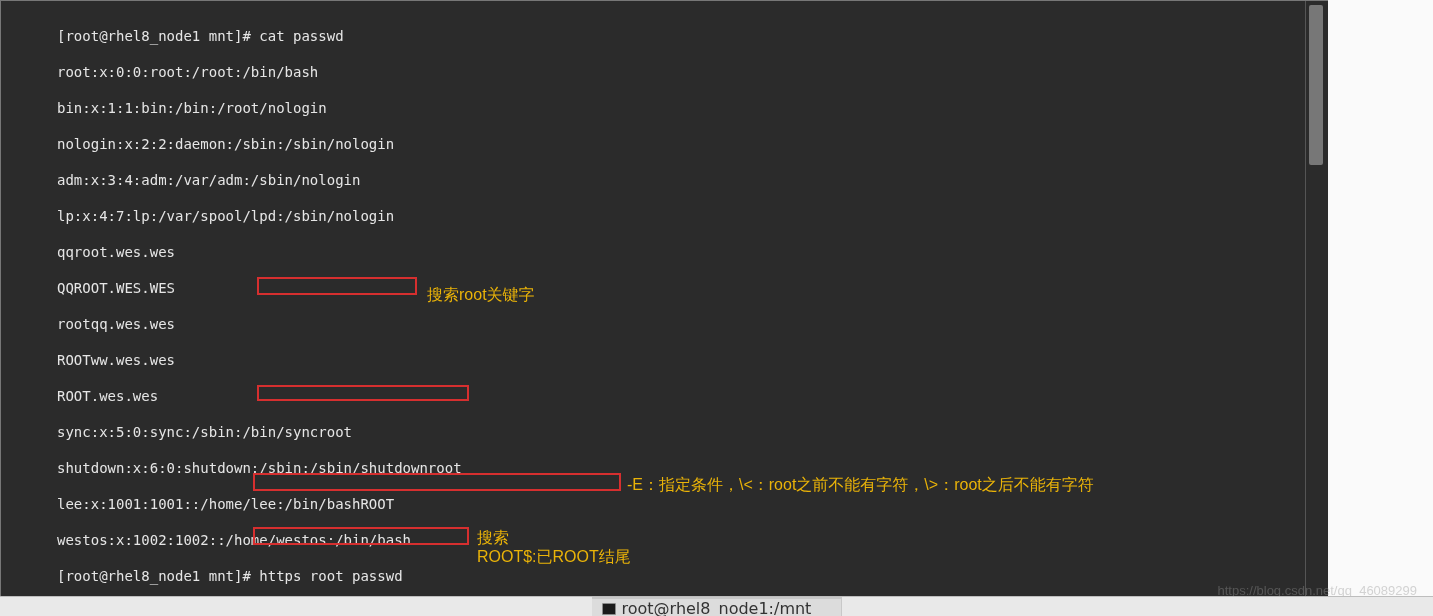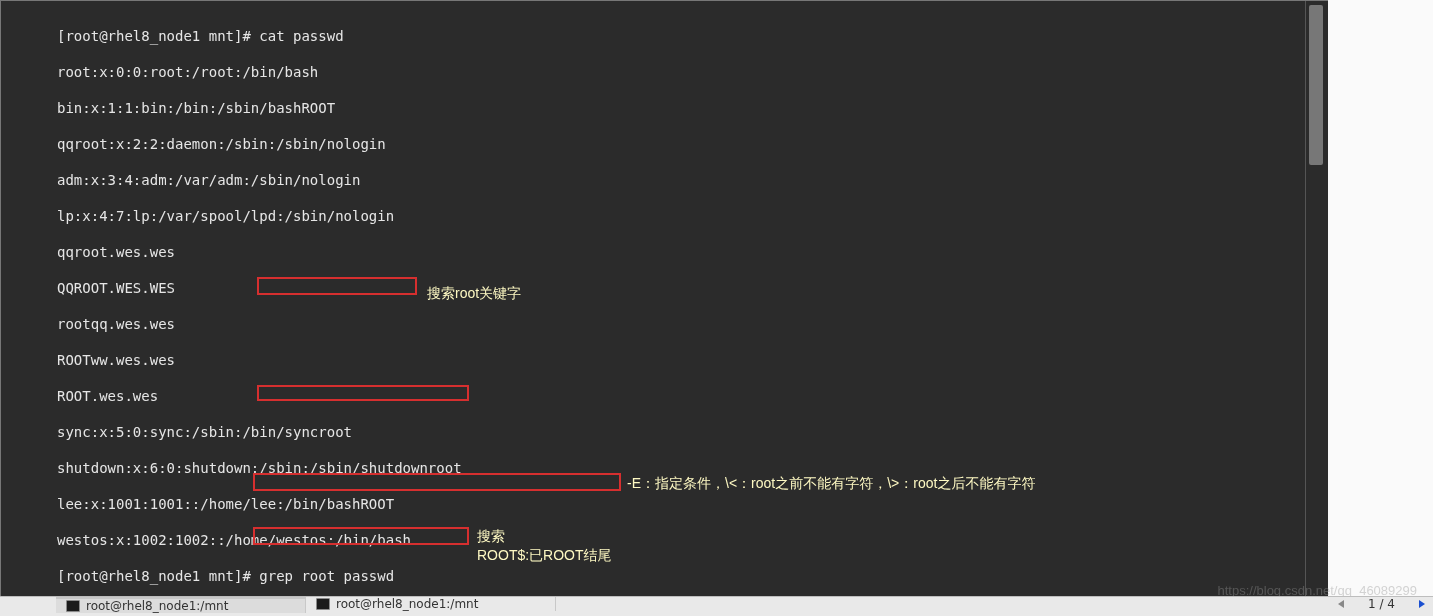--- a/index.html
+++ b/index.html
@@ -51,23 +51,23 @@
   }
   .line { display: block; }
   .hl { color: #d62f2f; font-weight: bold; }
   .box {
     position: absolute;
     border: 2px solid #d62f2f;
     pointer-events: none;
   }
   .overlay {
     position: absolute;
-    color: #fef9c3;
+    color: #eab308;
     font-family: "Microsoft YaHei", sans-serif;
-    font-size: 14px;
+    font-size: 16px;
     white-space: nowrap;
   }
   .watermark {
     position: absolute;
     right: 16px;
     bottom: 18px;
     color: rgba(150,150,150,0.4);
     font-size: 13px;
     font-family: sans-serif;
     white-space: nowrap;
@@ -75,23 +75,24 @@
   
   .taskbar {
     position: absolute;
     top: 596px;
     left: 0;
     width: 1433px;
     height: 20px;
     background: #e9e9e9;
     border-top: 1px solid #bdbdbd;
     display: flex;
-    align-items: flex-start;
+    align-items: center;
     font-family: "DejaVu Sans", sans-serif;
-    font-size: 12px;
+    font-size: 16px;
+    flex-direction: column;
   }
   .task-spacer-left { width: 56px; }
   .task-item {
     display: flex;
     align-items: center;
     gap: 6px;
     padding: 0 10px;
     border-right: 1px solid #c8c8c8;
     color: #333;
     min-width: 250px;
@@ -132,34 +133,34 @@
 </style>
 </head>
 <body>
 
 <div class="right-strip"></div>
 
 <div class="terminal-frame">
 <div class="terminal">
 <span class="line"><span>[root@rhel8_node1 mnt]# </span><span>cat passwd</span></span>
 <span class="line">root:x:0:0:root:/root:/bin/bash</span>
-<span class="line">bin:x:1:1:bin:/bin:/sbin/bashROOT</span>
-<span class="line">qqroot:x:2:2:daemon:/sbin:/sbin/nologin</span>
+<span class="line">bin:x:1:1:bin:/bin:/root/nologin</span>
+<span class="line">nologin:x:2:2:daemon:/sbin:/sbin/nologin</span>
 <span class="line">adm:x:3:4:adm:/var/adm:/sbin/nologin</span>
 <span class="line">lp:x:4:7:lp:/var/spool/lpd:/sbin/nologin</span>
 <span class="line">qqroot.wes.wes</span>
 <span class="line">QQROOT.WES.WES</span>
 <span class="line">rootqq.wes.wes</span>
 <span class="line">ROOTww.wes.wes</span>
 <span class="line">ROOT.wes.wes</span>
 <span class="line">sync:x:5:0:sync:/sbin:/bin/syncroot</span>
 <span class="line">shutdown:x:6:0:shutdown:/sbin:/sbin/shutdownroot</span>
 <span class="line">lee:x:1001:1001::/home/lee:/bin/bashROOT</span>
 <span class="line">westos:x:1002:1002::/home/westos:/bin/bash</span>
-<span class="line"><span>[root@rhel8_node1 mnt]# </span><span>grep root passwd</span></span>
+<span class="line"><span>[root@rhel8_node1 mnt]# </span><span>https root passwd</span></span>
 <span class="line"><span class="hl">root</span><span>:x:0:0:</span><span class="hl">root</span><span>:/</span><span class="hl">root</span><span>:/bin/bash</span></span>
 
 
 
 
 
 
 
 
 

